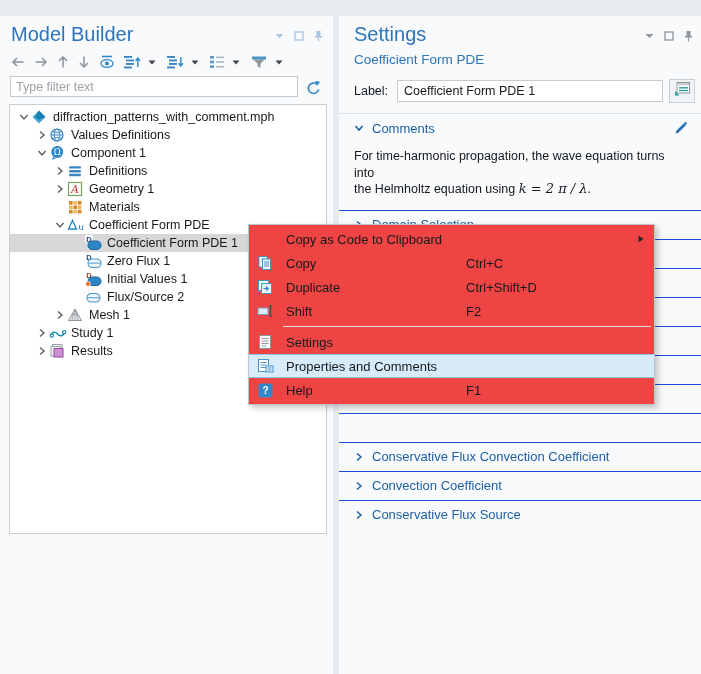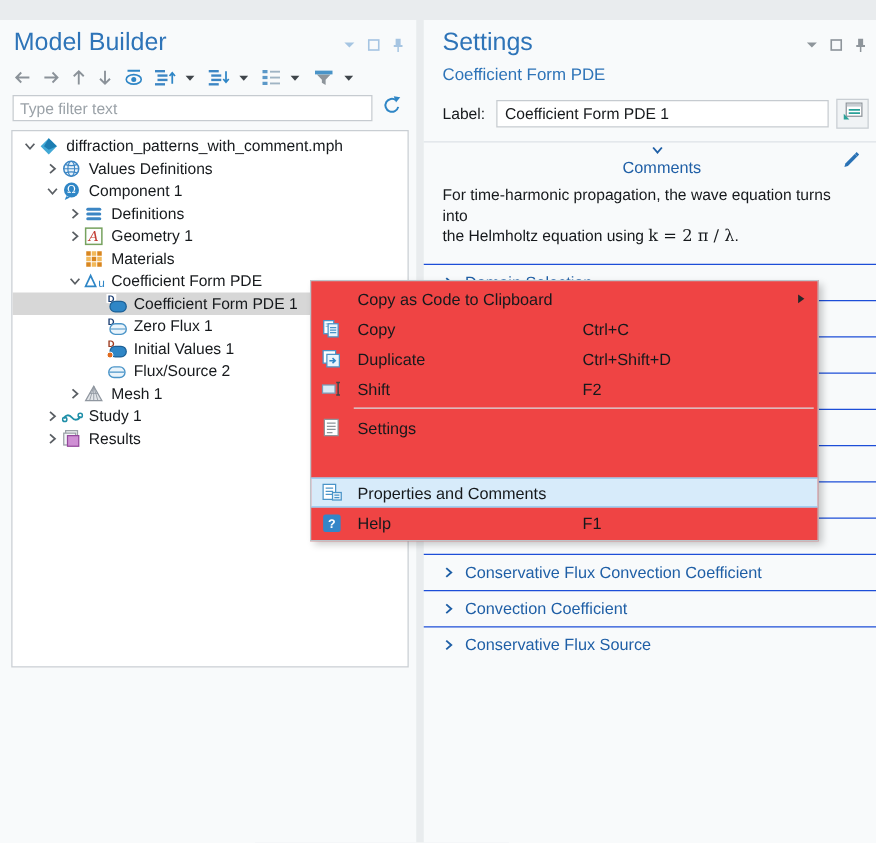--- a/index.html
+++ b/index.html
@@ -16,21 +16,21 @@
   #settings-panel .panel-title { left:15px; }
   .win-icons { position:absolute; top:14px; display:flex; gap:10px; align-items:center; }
   #model-builder-panel .win-icons { right:10px; }
   #settings-panel .win-icons { right:8px; }
   .win-icons span { display:inline-flex; }
 
   #mb-toolbar { position:absolute; top:36px; left:10px; display:flex; align-items:center; height:20px; }
   .tb-btn { display:inline-flex; align-items:center; justify-content:center; margin-right:7px; }
   .tb-caret { display:inline-flex; margin-right:10px; }
 
-  #filter-row { position:absolute; top:60px; left:10px; display:flex; align-items:flex-start; }
+  #filter-row { position:absolute; top:60px; left:10px; display:flex; align-items:flex-end; }
   #filter-input { width:288px; height:21px; border:1px solid #c6cbd0; font-size:12.5px;
                   padding:0 5px; background:#fff; font-family:inherit; color:#16191c; }
   #filter-input::placeholder { color:#9ba2a8; }
   #refresh-btn { margin-left:7px; display:inline-flex; cursor:pointer; }
 
   #tree-box { position:absolute; left:9px; top:88px; width:318px; height:430px;
               background:#fff; border:1px solid #c9ced3; padding-top:3px; overflow:hidden; }
   .tree-row { height:18px; display:flex; align-items:center; font-size:12.5px; white-space:nowrap; }
   .tree-row.selected { background:#d7d7d7; }
   .chev  { width:15px; height:14px; display:inline-flex; align-items:center; justify-content:center; flex:none; }
@@ -43,30 +43,30 @@
   #label-input { flex:1; height:22px; border:1px solid #c6cbd0; font-size:12.5px; padding:0 6px;
                  font-family:inherit; background:#fff; color:#16191c; }
   #label-apply-btn { width:26px; height:24px; margin-left:6px; border:1px solid #c9ced3; background:#f0f3f5;
                      display:inline-flex; align-items:center; justify-content:center; padding:0; cursor:pointer; }
 
   #sections { position:absolute; top:97px; left:0; right:0; }
   .section-row { height:29px; border-top:1px solid #1d4ed8; display:flex; align-items:center; padding-left:14px; }
   .schev { display:inline-flex; width:14px; }
   .section-label { color:#1f5fa6; font-size:13px; margin-left:5px; }
   #comments-header { height:29px; border-top:1px solid #dde2e7; display:flex; align-items:center;
-                     padding-left:14px; position:relative;flex-direction:column; }
+                     padding-left:14px; position:relative; }
   #comments-pencil { position:absolute; right:13px; top:7px; cursor:pointer; }
   #comments-body { padding:6px 16px 12px 15px; font-size:12.5px; line-height:16.5px; color:#16191c; }
-  .formula { font-family:"DejaVu Serif",serif; font-size:13px; }
+  .formula { font-family:"DejaVu Serif",serif; font-style:italic; font-size:13px; }
 
   #context-menu { position:absolute; left:248px; top:224px; width:407px; background:#ef4444;
                   border:1px solid #bdc3c9; box-shadow:3px 3px 6px rgba(0,0,0,0.22);
                   z-index:100; padding:2px 0; }
   .menu-row { height:24px; position:relative; display:flex; align-items:center; }
-  .menu-row.highlighted { background:#d7ebfa; border-top:1px solid #8ec6ee; border-bottom:1px solid #8ec6ee;margin-top:28px; }
+  .menu-row.highlighted { background:#d7ebfa; border-top:1px solid #8ec6ee; border-bottom:1px solid #8ec6ee; }
   .menu-icon { position:absolute; left:7px; width:18px; display:inline-flex; justify-content:center; }
   .menu-label { position:absolute; left:37px; font-size:13px; white-space:nowrap; }
   .menu-shortcut { position:absolute; left:217px; font-size:13px; }
   .menu-sub { position:absolute; right:10px; display:inline-flex; }
   .menu-sep { height:1px; background:#d9dee2; margin:3px 3px 3px 34px; }
 </style>
 </head>
 <body>
 
 <div id="model-builder-panel" class="panel">

